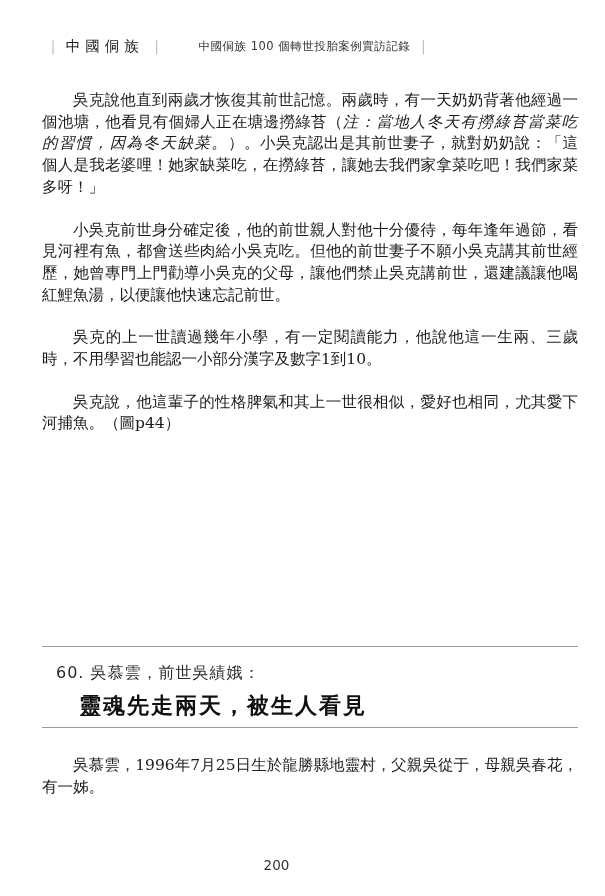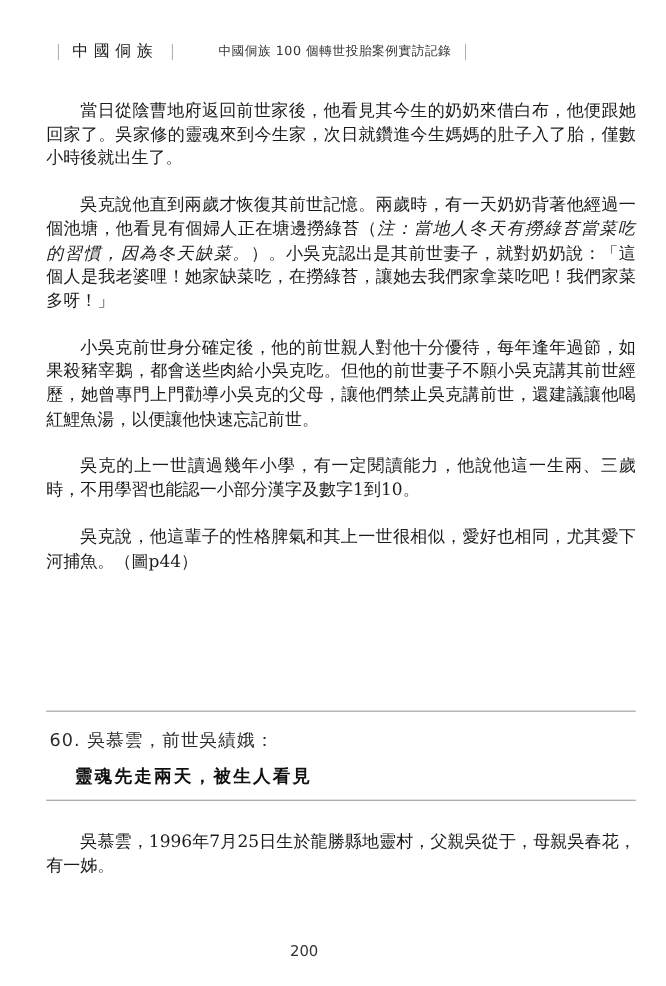--- a/index.html
+++ b/index.html
@@ -71,33 +71,33 @@
     width: 536px;
     height: 0;
     border-top: 1px solid #9b9b9b;
   }
   .rule-top { top: 646px; }
   .rule-bottom { top: 727px; }
 
   
   .section-heading {
     position: absolute;
-    left: 45px;
+    left: 56px;
     top: 662px;
     font-family: "DejaVu Sans", "Liberation Sans", sans-serif;
   }
   .heading-line1 {
     font-size: 16px;
     color: #2b2b2b;
     letter-spacing: 1px;
     line-height: 22px;
   }
   .heading-line1 .section-number { margin-right: 6px; }
   .heading-line2 {
-    font-size: 16px;
+    font-size: 22px;
     font-weight: bold;
     color: #101010;
     letter-spacing: 2px;
     padding-left: 23px;
     margin-top: 7px;
     line-height: 30px;
   }
 
   
   .section-paras {
@@ -127,23 +127,22 @@
 
   <div class="running-header">
     <span class="bar">｜</span>
     <span class="series-title">中國侗族</span>
     <span class="bar">｜</span>
     <span class="book-title">中國侗族 100 個轉世投胎案例實訪記錄</span>
     <span class="bar">｜</span>
   </div>
 
   <div class="body-text">
-      <p class="para"><span class="seg-normal">當日從陰曹地府返回前世家後，他看見其今生的奶奶來借白布，他便跟她回家了。吳家修的靈魂來到今生家，次日就鑽進今生媽媽的肚子入了胎，僅數小時後就出生了。</span></p>
       <p class="para"><span class="seg-normal">吳克說他直到兩歲才恢復其前世記憶。兩歲時，有一天奶奶背著他經過一個池塘，他看見有個婦人正在塘邊撈綠苔（</span><span class="seg-kai">注：當地人冬天有撈綠苔當菜吃的習慣，因為冬天缺菜。</span><span class="seg-normal">）。小吳克認出是其前世妻子，就對奶奶說：「這個人是我老婆哩！她家缺菜吃，在撈綠苔，讓她去我們家拿菜吃吧！我們家菜多呀！」</span></p>
-      <p class="para"><span class="seg-normal">小吳克前世身分確定後，他的前世親人對他十分優待，每年逢年過節，如果殺豬宰鵝，都會送些肉給小吳克吃。但他的前世妻子不願小吳克講其前世經歷，她曾專門上門勸導小吳克的父母，讓他們禁止吳克講前世，還建議讓他喝紅鯉魚湯，以便讓他快速忘記前世。</span></p>
+      <p class="para"><span class="seg-normal">小吳克前世身分確定後，他的前世親人對他十分優待，每年逢年過節，看見河裡有魚，都會送些肉給小吳克吃。但他的前世妻子不願小吳克講其前世經歷，她曾專門上門勸導小吳克的父母，讓他們禁止吳克講前世，還建議讓他喝紅鯉魚湯，以便讓他快速忘記前世。</span></p>
       <p class="para"><span class="seg-normal">吳克的上一世讀過幾年小學，有一定閱讀能力，他說他這一生兩、三歲時，不用學習也能認一小部分漢字及數字1到10。</span></p>
       <p class="para"><span class="seg-normal">吳克說，他這輩子的性格脾氣和其上一世很相似，愛好也相同，尤其愛下河捕魚。（圖p44）</span></p>
     </div>
 
   <div class="rule rule-top"></div>
 
   <div class="section-heading">
     <div class="heading-line1">
       <span class="section-number">60.</span><span>吳慕雲，前世吳績娥：</span>
     </div>

